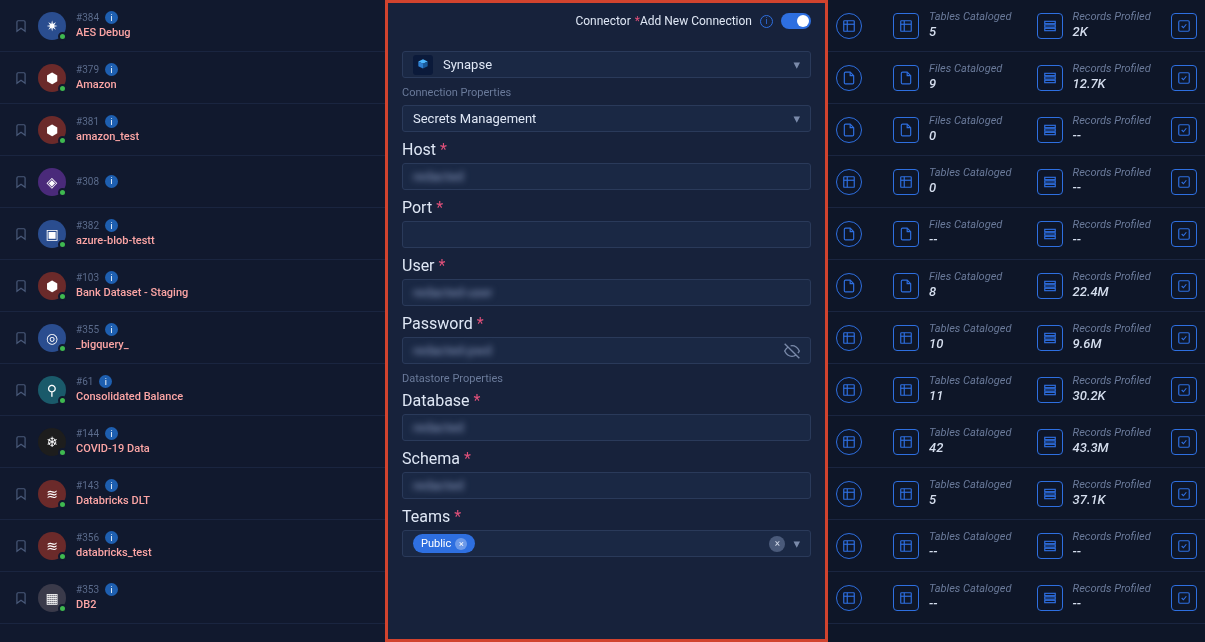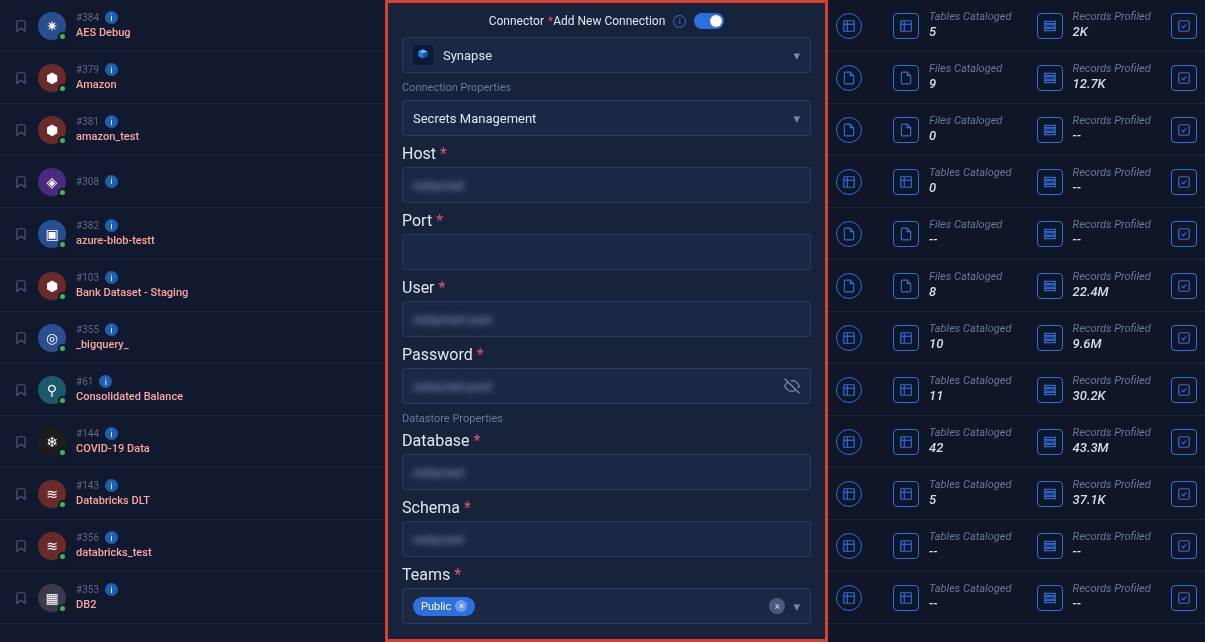--- a/index.html
+++ b/index.html
@@ -105,23 +105,23 @@
 
 .modal-wrap {
   width: 443px;
   background: #17223b;
   border: 3px solid #d1432e;
   padding: 10px 14px 12px;
   overflow-y: auto;
 }
 .modal-row {
   display: flex;
-  justify-content: center;
-  align-items: center;
-  margin-bottom: 8px;
+  justify-content: flex-end;
+  align-items: center;
+  margin-bottom: 22px;
 }
 .label {
   color: #dfe7f5;
   font-size: 12px;
   display: inline-flex;
   align-items: center;
   gap: 4px;
 }
 .req { color: #e0507a; }
 .add-connection {
@@ -157,21 +157,21 @@
   background: #fff;
   border-radius: 50%;
   top: 2px;
   right: 2px;
 }
 .select-box, .input-box {
   width: 100%;
   background: #1a2844;
   border: 1px solid #2a3a5a;
   border-radius: 3px;
-  height: 36px;
+  height: 27px;
   display: flex;
   align-items: center;
   padding: 0 10px;
   color: #dfe7f5;
   font-size: 13px;
   margin-bottom: 8px;
 }
 .select-box {
   justify-content: space-between;
 }

